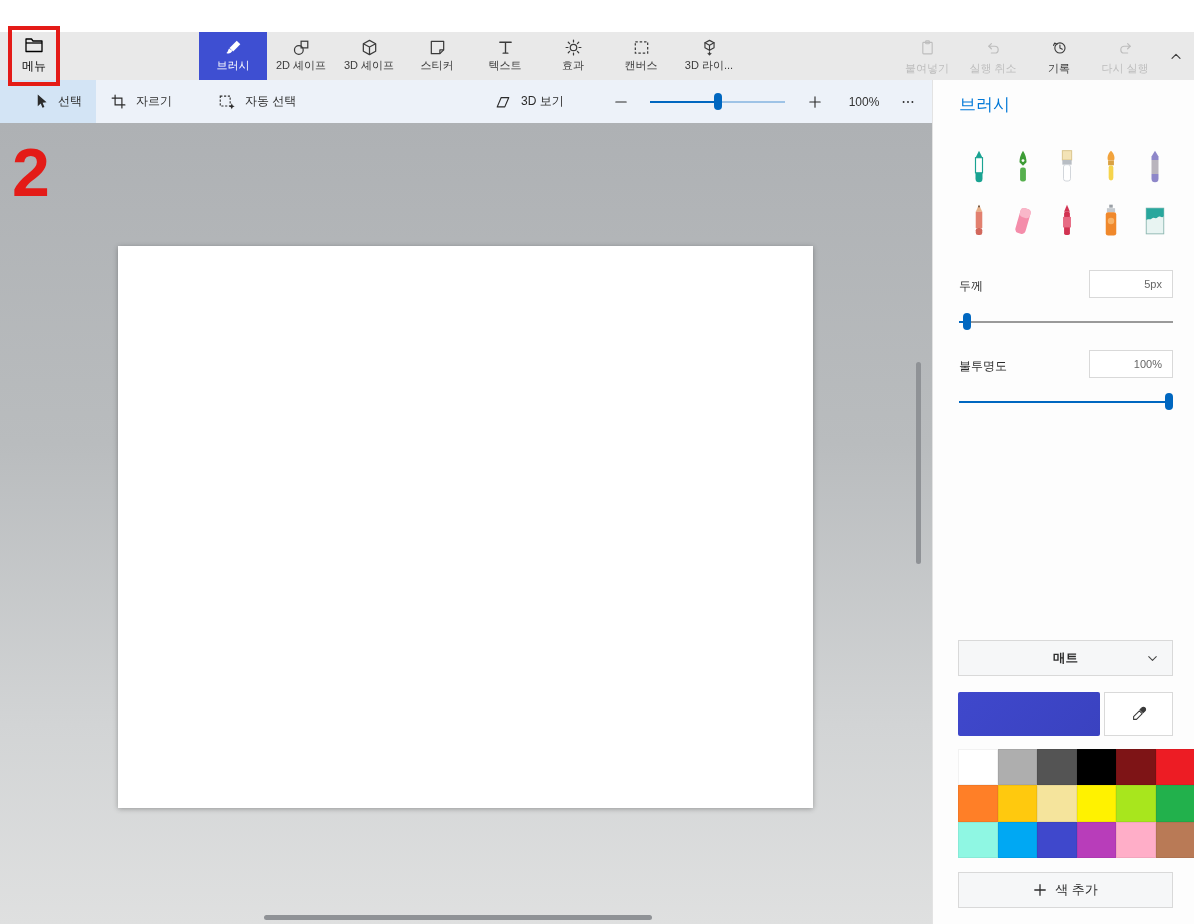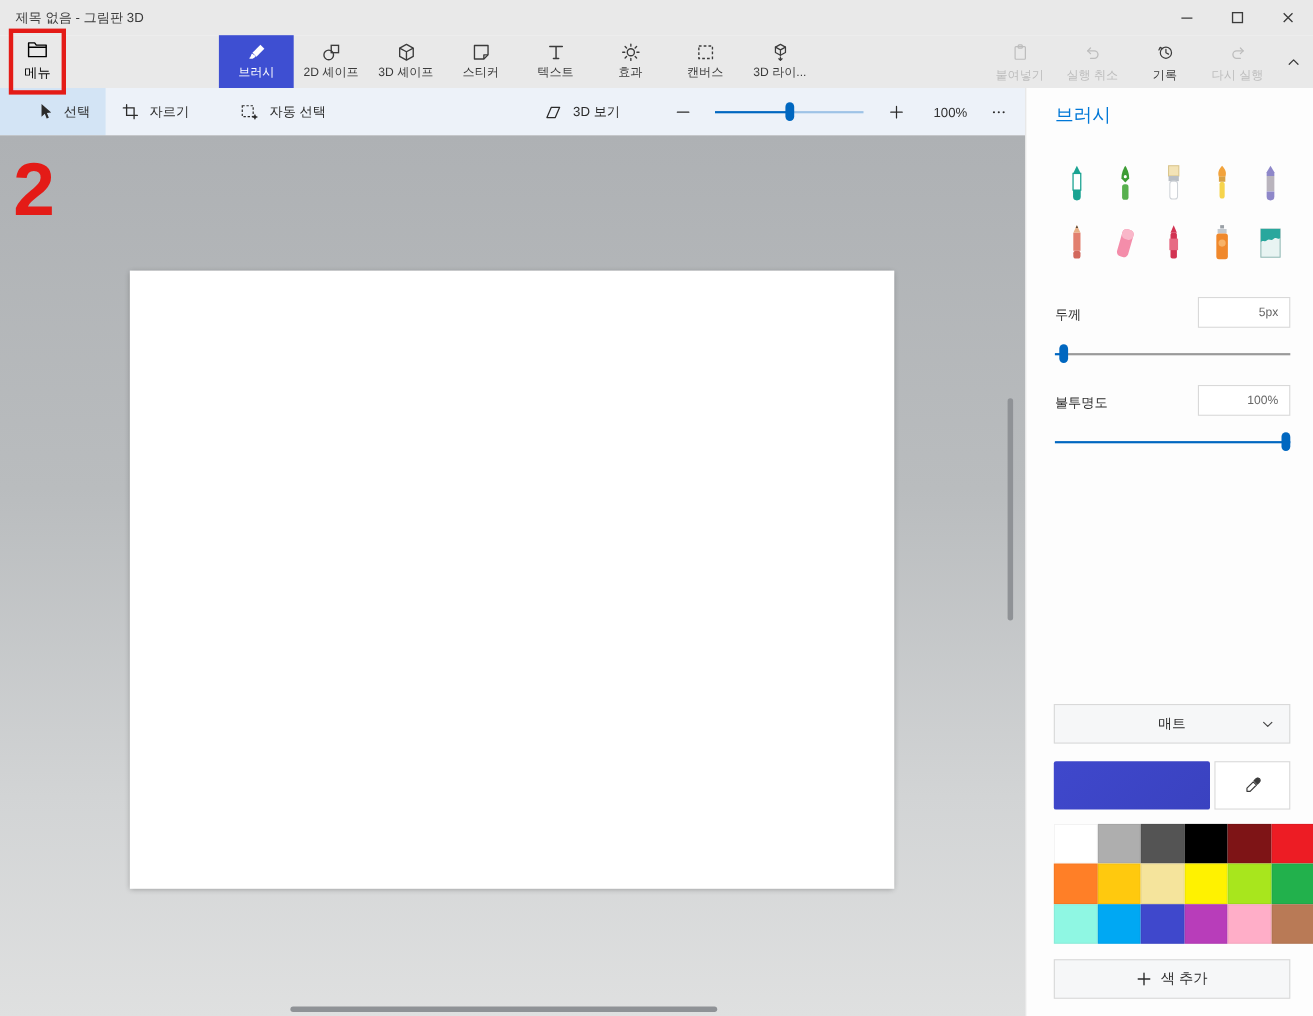--- a/index.html
+++ b/index.html
@@ -45,59 +45,39 @@
   
   .panel{position:absolute;left:932px;top:80px;width:262px;height:844px;background:#fdfdfd;border-left:1px solid #e3e3e3;}
   .panel-title{position:absolute;left:26px;top:13px;font-size:17px;color:#0078d7;}
   .brush-grid{position:absolute;left:24px;top:60px;width:220px;display:flex;flex-wrap:wrap;}
   .brush-cell{width:44px;height:54px;display:flex;align-items:center;justify-content:center;}
   .field-label{position:absolute;left:26px;font-size:12px;color:#2b2b2b;}
   .num-input{position:absolute;left:156px;width:84px;height:28px;border:1px solid #d9d9d9;background:#fff;font-size:11px;color:#666;text-align:right;padding-right:10px;outline:none;}
   .slider{position:absolute;left:26px;width:214px;height:17px;}
   .track{position:absolute;top:8px;height:2px;}
   .thumb{position:absolute;top:0;width:8px;height:17px;border-radius:4px;background:#0067c0;}
-  .dropdown{position:absolute;left:25px;top:560px;width:215px;height:36px;background:#f6f7f8;border:1px solid #d9d9d9;display:flex;align-items:center;justify-content:center;font-size:12.5px;color:#2b2b2b;}
+  .dropdown{position:absolute;left:25px;top:560px;width:215px;height:36px;background:#f6f7f8;border:1px solid #d9d9d9;display:flex;align-items:center;justify-content:center;font-size:12.5px;color:#2b2b2b;font-weight:bold;}
   .dropdown .chev{position:absolute;right:12px;top:10px;color:#444;}
   .cur-swatch{position:absolute;left:25px;top:612px;width:142px;height:44px;border-radius:2px;background:linear-gradient(135deg,#4a53d6,#3a42c0);}
   .eyedrop-btn{position:absolute;left:171px;top:612px;width:69px;height:44px;background:#fff;border:1px solid #d9d9d9;display:flex;align-items:center;justify-content:center;color:#3b3b3b;}
   .palette{position:absolute;left:25px;top:669px;width:237px;height:109px;display:grid;grid-template-columns:repeat(6,1fr);grid-template-rows:repeat(3,1fr);}
   .swatch{width:100%;height:100%;box-shadow:inset 0 0 0 1px rgba(0,0,0,.05);}
   .add-color-btn{position:absolute;left:25px;top:792px;width:215px;height:36px;background:#f6f7f8;border:1px solid #d9d9d9;display:flex;align-items:center;justify-content:center;gap:8px;font-size:13px;color:#2b2b2b;}
 
   
   .anno-rect{position:absolute;left:8px;top:26px;width:52px;height:60px;border:4px solid #e41b17;pointer-events:none;z-index:99;}
   .anno-num{position:absolute;left:12px;top:138px;font-size:68px;font-weight:700;color:#e41b17;pointer-events:none;z-index:99;line-height:1;}
 
   svg{display:block;}
 </style>
 </head>
 <body>
 
 <div class="app">
 
-  <div class="titlebar">
-    <span class="title-text">제목 없음 - 그림판 3D</span>
-    <div class="win-controls">
-      <div class="win-btn">
-        <svg width="18" height="18" viewBox="0 0 18 18" stroke="currentColor" fill="none" stroke-width="1.2">
-            <path d="M4 9.5 H14"></path>
-          </svg>
-      </div>
-      <div class="win-btn">
-        <svg width="18" height="18" viewBox="0 0 18 18" stroke="currentColor" fill="none" stroke-width="1.2">
-            <rect x="4.5" y="4.5" width="9" height="9"></rect>
-          </svg>
-      </div>
-      <div class="win-btn">
-        <svg width="18" height="18" viewBox="0 0 18 18" stroke="currentColor" fill="none" stroke-width="1.2">
-            <path d="M5 5 L13 13 M13 5 L5 13"></path>
-          </svg>
-      </div>
-    </div>
-  </div>
 
   <div class="ribbon">
     <div class="menu-btn">
       <svg width="20" height="18" viewBox="0 0 20 18" stroke="currentColor" fill="none" stroke-width="1.3" stroke-linejoin="round">
           <path d="M2 15.5 V3 h5.5 l1.5 2 H18 v10.5 z"></path>
           <path d="M2 7 H18"></path>
         </svg>
       <span>메뉴</span>
     </div>
 

